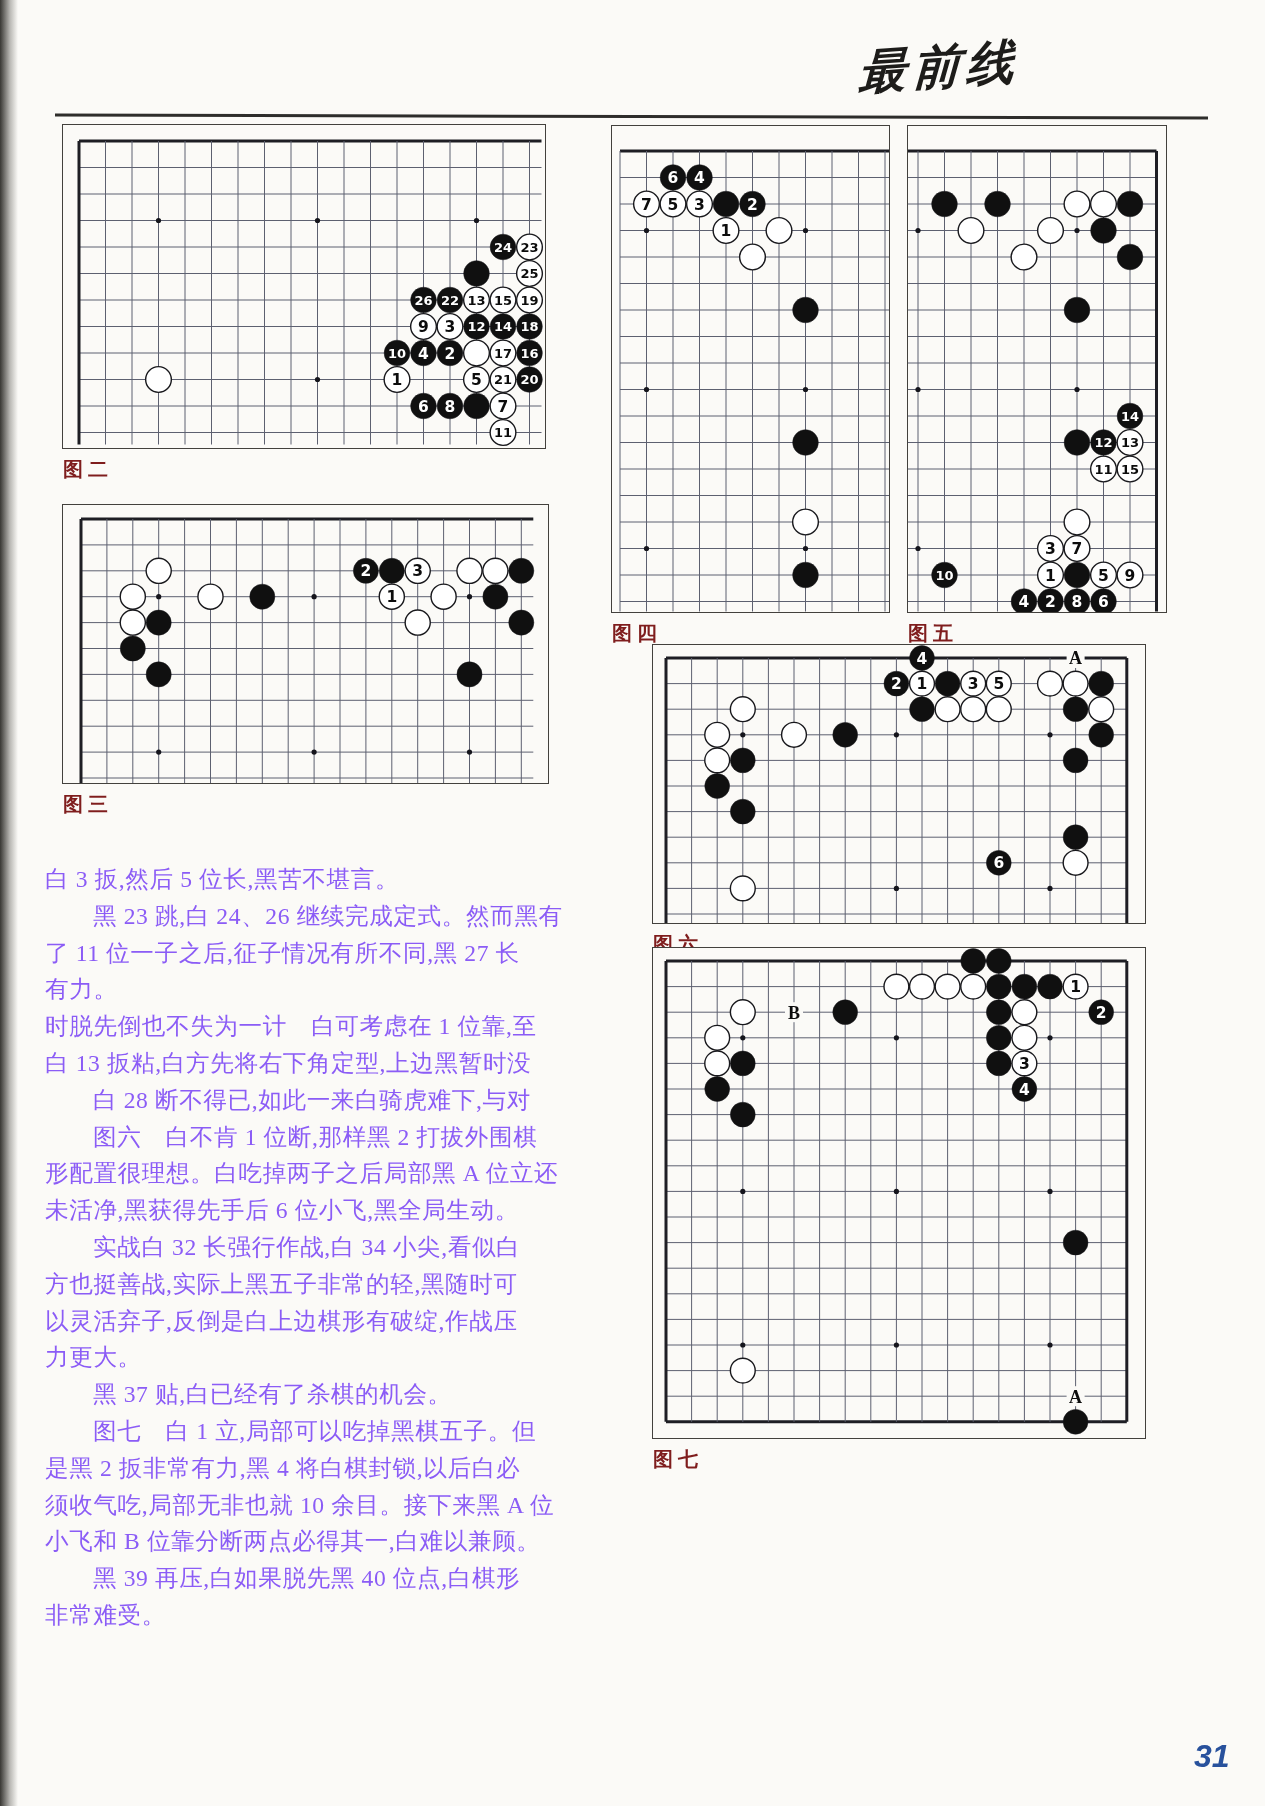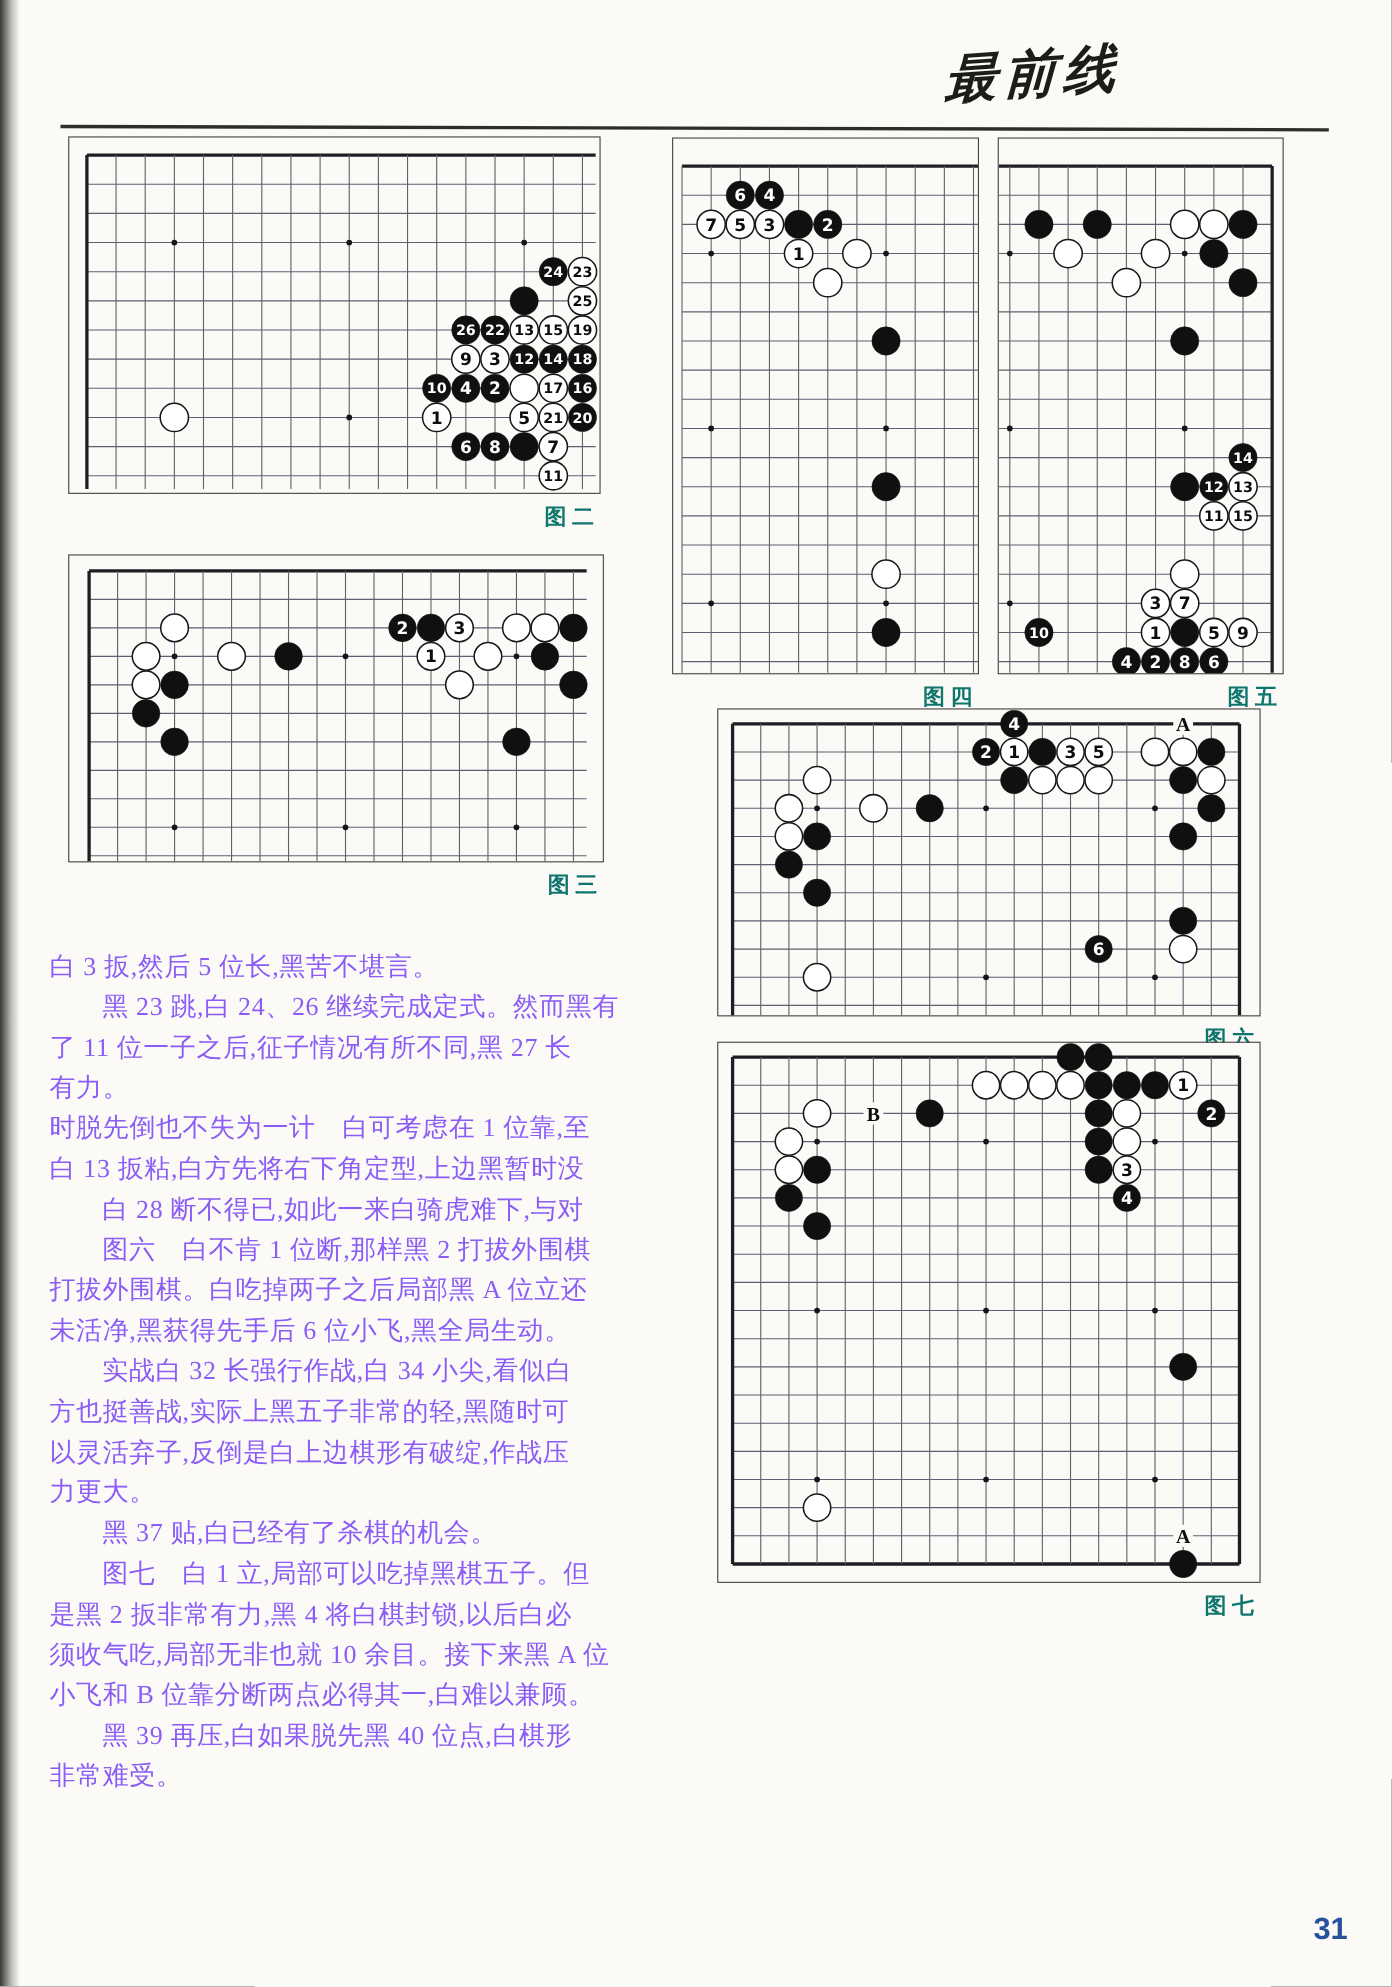--- a/index.html
+++ b/index.html
@@ -7,27 +7,27 @@
         font-family:"Liberation Serif",serif;color:#1b1b1b;}
   #gutter{position:absolute;left:0;top:0;width:18px;height:100%;
           background:linear-gradient(to right,rgba(35,34,30,.9),rgba(60,58,52,.35) 55%,rgba(60,58,52,0));}
   #rule{position:absolute;left:55px;top:115px;width:1153px;height:2.5px;background:#2e2d2b;transform:rotate(.15deg);}
   #callig{position:absolute;left:858px;top:34px;width:200px;height:74px;
           font-family:"Liberation Serif",serif;font-size:48px;font-weight:bold;font-style:italic;
           transform:rotate(-4deg) skewX(-6deg);letter-spacing:6px;color:#1d1c1a;}
   .board{position:absolute;background:#fbfaf7;}
   .board.framed{outline:1.6px solid #43413d;}
   .board svg{position:absolute;left:0;top:0;}
-  .cap{position:absolute;text-align:right;font-family:Liberation Serif, serif;
-       font-weight:bold;font-size:20px;letter-spacing:5px;color:#0f766e;}
+  .cap{position:absolute;text-align:left;font-family:Liberation Serif, serif;
+       font-weight:bold;font-size:20px;letter-spacing:5px;color:#7f1d1d;}
   #article{position:absolute;left:45px;top:861px;width:547px;}
   .tline{height:36.8px;line-height:36.8px;font-size:23.6px;letter-spacing:.6px;white-space:nowrap;color:#8b5cf6;}
   .tline.ind{text-indent:48px;}
   #pagenum{position:absolute;left:1194px;top:1738px;font-family:"Liberation Sans",sans-serif;
-           font-weight:bold;font-size:28px;color:#28519c;}
+           font-weight:bold;font-size:32px;color:#28519c;font-style:italic;}
 </style>
 </head>
 <body>
 
 <div id="page">
   <div id="gutter"></div>
   <div id="callig">最前线</div>
   <div id="rule"></div>
 
   <div class="board framed" style="left: 63px; top: 125px; width: 482px; height: 323px;">
@@ -506,21 +506,21 @@
 
   <div id="article">
       <div class="tline">白 3 扳,然后 5 位长,黑苦不堪言。</div>
       <div class="tline ind">黑 23 跳,白 24、26 继续完成定式。然而黑有</div>
       <div class="tline">了 11 位一子之后,征子情况有所不同,黑 27 长</div>
       <div class="tline">有力。</div>
       <div class="tline">时脱先倒也不失为一计　白可考虑在 1 位靠,至</div>
       <div class="tline">白 13 扳粘,白方先将右下角定型,上边黑暂时没</div>
       <div class="tline ind">白 28 断不得已,如此一来白骑虎难下,与对</div>
       <div class="tline ind">图六　白不肯 1 位断,那样黑 2 打拔外围棋</div>
-      <div class="tline">打拔外围棋。白吃掉两子之后局部黑 A 位立还</div>
+      <div class="tline">形配置很理想。白吃掉两子之后局部黑 A 位立还</div>
       <div class="tline">未活净,黑获得先手后 6 位小飞,黑全局生动。</div>
       <div class="tline ind">实战白 32 长强行作战,白 34 小尖,看似白</div>
       <div class="tline">方也挺善战,实际上黑五子非常的轻,黑随时可</div>
       <div class="tline">以灵活弃子,反倒是白上边棋形有破绽,作战压</div>
       <div class="tline">力更大。</div>
       <div class="tline ind">黑 37 贴,白已经有了杀棋的机会。</div>
       <div class="tline ind">图七　白 1 立,局部可以吃掉黑棋五子。但</div>
       <div class="tline">是黑 2 扳非常有力,黑 4 将白棋封锁,以后白必</div>
       <div class="tline">须收气吃,局部无非也就 10 余目。接下来黑 A 位</div>
       <div class="tline">小飞和 B 位靠分断两点必得其一,白难以兼顾。</div>

